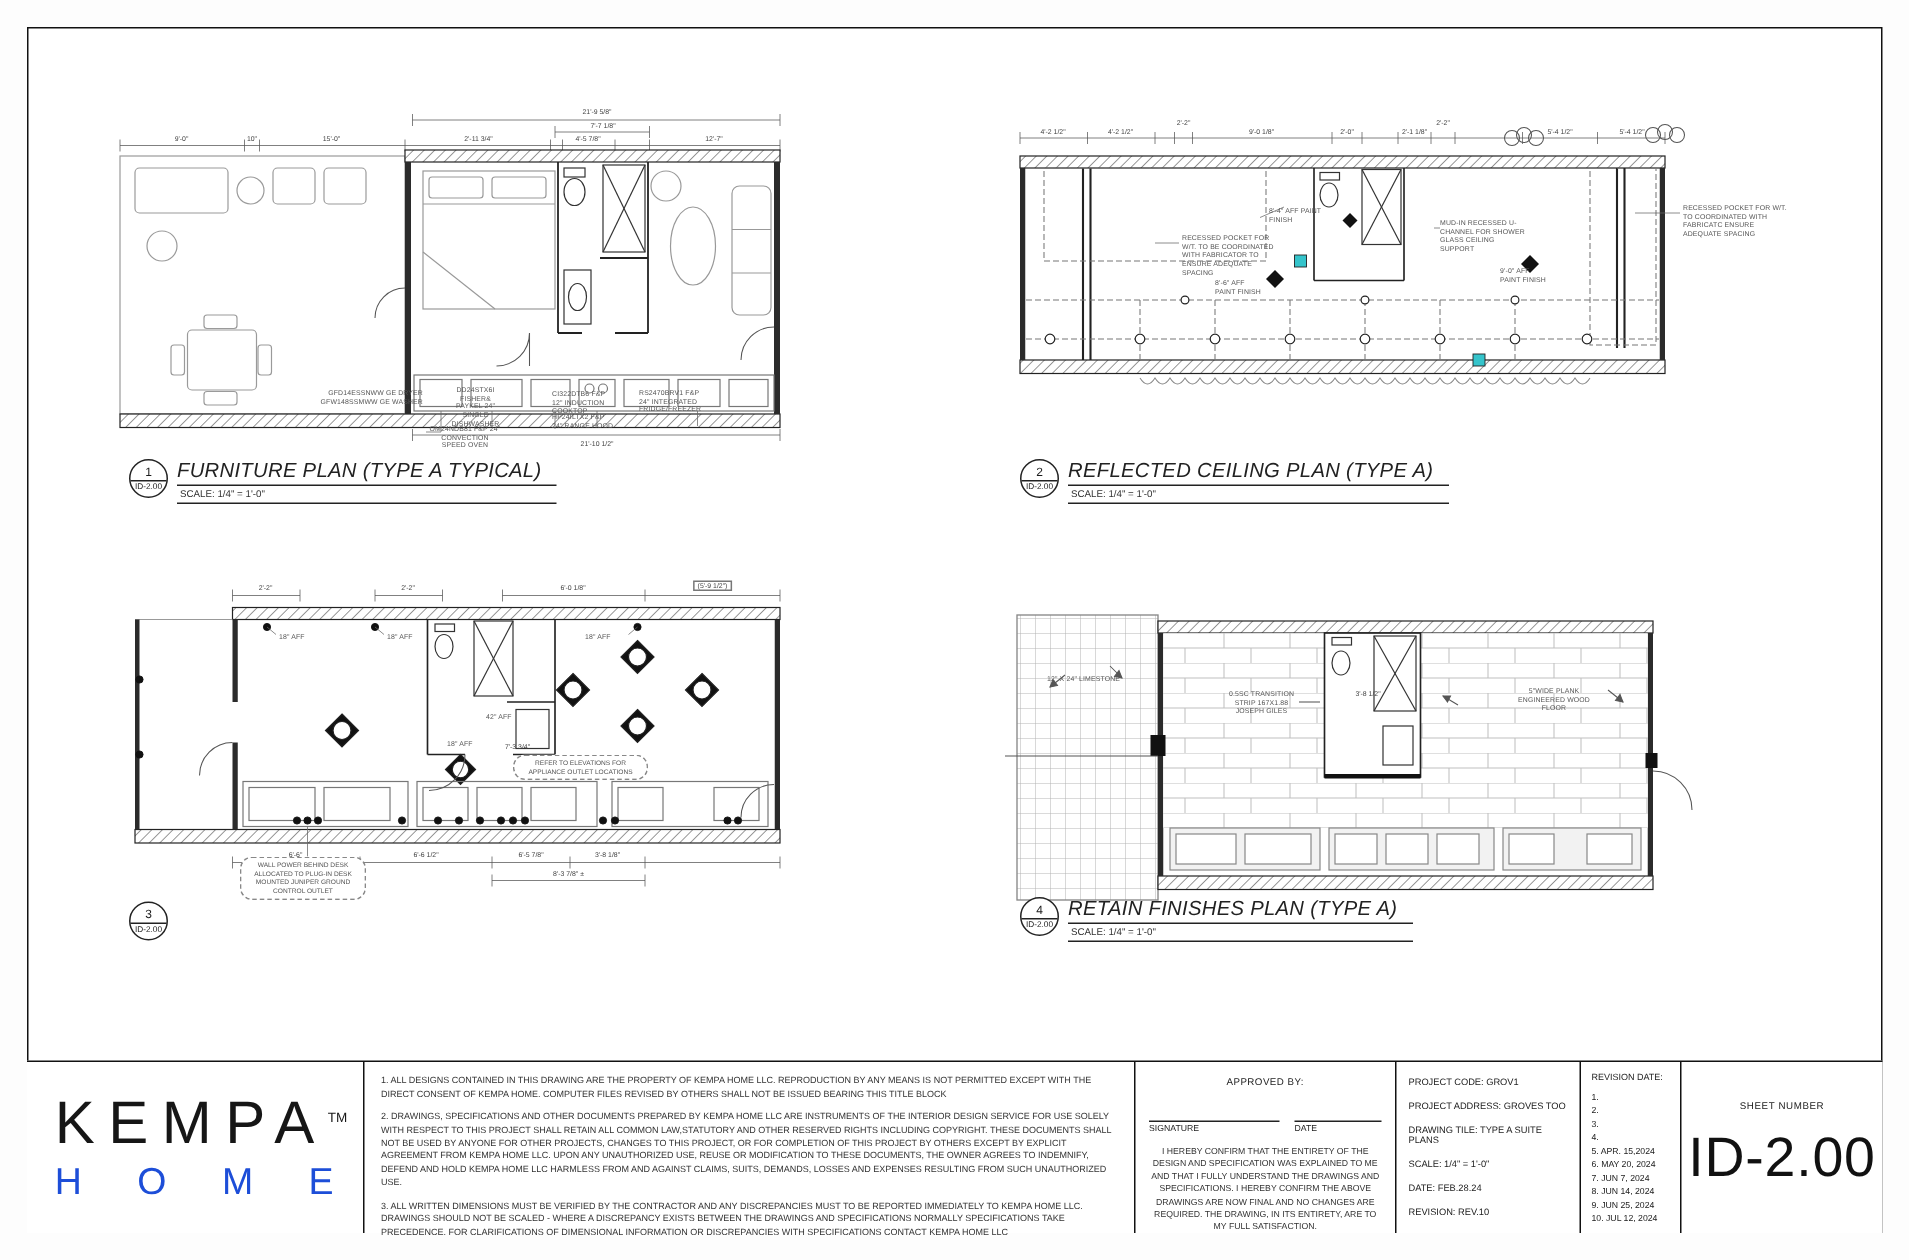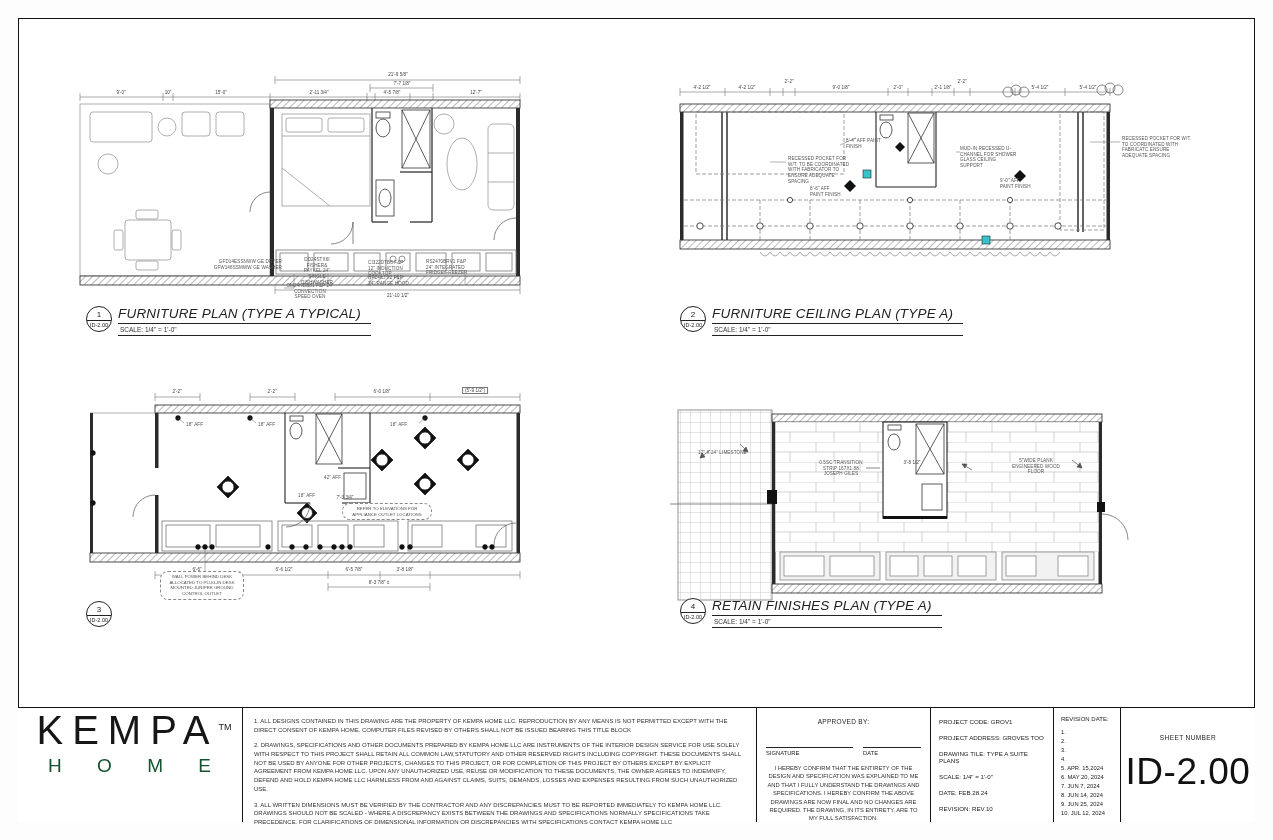--- a/index.html
+++ b/index.html
@@ -24,24 +24,24 @@
   .callout .num { font-size:8px; border-bottom:1px solid #222; width:100%; text-align:center; padding-bottom:1px; }
   .callout .ref { font-size:5.5px; padding-top:1px; }
   .ptxt { display:flex; flex-direction:column; }
   .ptxt .t { font-size:13.5px; letter-spacing:.2px; color:#222; border-bottom:1.6px solid #222; padding:0 10px 2px 0;font-style:italic; }
   .ptxt .s { font-size:6.5px; color:#333; border-bottom:.8px solid #222; padding:2px 10px 2px 2px; }
 
   
   #tblock { position:absolute; left:18px; top:707px; width:1237px; height:115px; border-top:1.6px solid #111; display:flex; background:#fff; }
   #tblock .cell { border-right:1.6px solid #111; height:100%; position:relative; }
   #tblock .cell:last-child { border-right:none; }
-  .c-logo { width:225px; display:flex; flex-direction:column; align-items:center; justify-content:flex-start; }
+  .c-logo { width:225px; display:flex; flex-direction:column; align-items:center; justify-content:center; }
   .logo-main { font-size:40px; letter-spacing:9px; color:#161616; font-weight:400; position:relative; padding-left:8px; }
   .logo-tm { font-size:9px; vertical-align:super; letter-spacing:0; }
-  .logo-sub { font-size:19px; letter-spacing:15px; color:#14532d; margin-top:2px; padding-left:14px; }
+  .logo-sub { font-size:25px; letter-spacing:15px; color:#1d4ed8; margin-top:2px; padding-left:14px; }
   .c-notes { width:514px; padding:9px 11px; }
   .c-notes p { font-size:6px; line-height:1.45; color:#333; margin-bottom:7px; }
   .c-appr { width:174px; padding:8px 9px; text-align:center; }
   .c-appr .h { font-size:6.5px; margin-top:2px; letter-spacing:.3px; }
   .sigrow { display:flex; justify-content:space-between; gap:10px; margin-top:22px; }
   .sigrow .sig { flex:1.5; border-top:1px solid #222; font-size:5.8px; text-align:left; padding-top:2px; }
   .sigrow .dt { flex:1; border-top:1px solid #222; font-size:5.8px; text-align:left; padding-top:2px; }
   .c-appr .stmt { font-size:5.8px; line-height:1.45; margin-top:8px; color:#333; }
   .c-proj { width:123px; padding:10px 8px; }
   .c-proj div { font-size:6.2px; margin-bottom:9px; color:#222; }
@@ -322,21 +322,21 @@
     <div class="lbl multi" style="left:290px; top:64px; width:58px;">MUD-IN RECESSED U-CHANNEL FOR SHOWER GLASS CEILING SUPPORT</div>
     <div class="lbl multi" style="left:330px; top:96px; width:34px;">9'-0" AFF PAINT FINISH</div>
     <div class="lbl multi" style="left:452px; top:54px; width:70px;">RECESSED POCKET FOR W/T. TO COORDINATED WITH FABRICATC ENSURE ADEQUATE SPACING</div>
   </div>
   <div class="ptitle" style="left:680px; top:306px;">
     <div class="callout">
       <div class="num">2</div>
       <div class="ref">ID-2.00</div>
     </div>
     <div class="ptxt">
-      <div class="t">FURNITURE CEILING PLAN (TYPE A)</div>
+      <div class="t">REFLECTED CEILING PLAN (TYPE A)</div>
       <div class="s">SCALE: 1/4" = 1'-0"</div>
     </div>
   </div>
 
   <div class="plan" style="left:80px; top:383px; width:450px; height:230px;">
     <svg width="450" height="230" viewBox="0 0 450 230">
       <defs>
         <pattern id="h3" patternUnits="userSpaceOnUse" width="5" height="5" patternTransform="rotate(45)">
           <rect width="5" height="5" fill="#fff"></rect>
             <line x1="0" y1="0" x2="0" y2="5" stroke="#666" stroke-width="0.9"></line>

